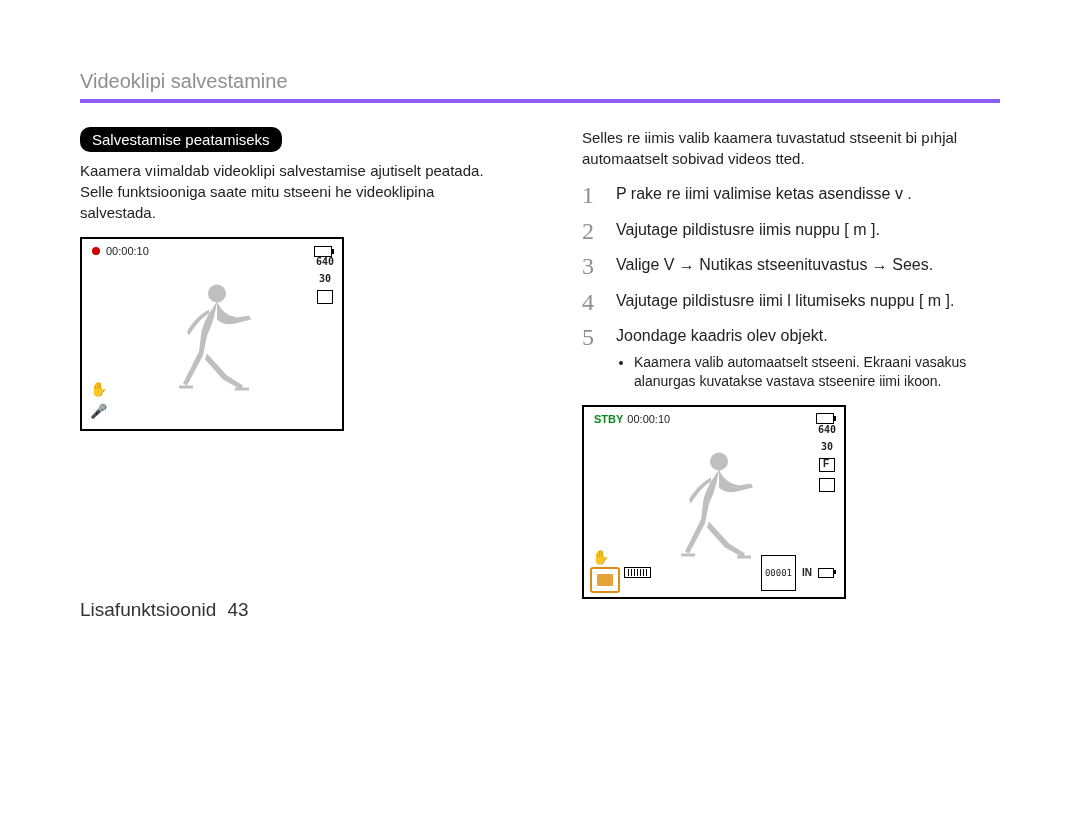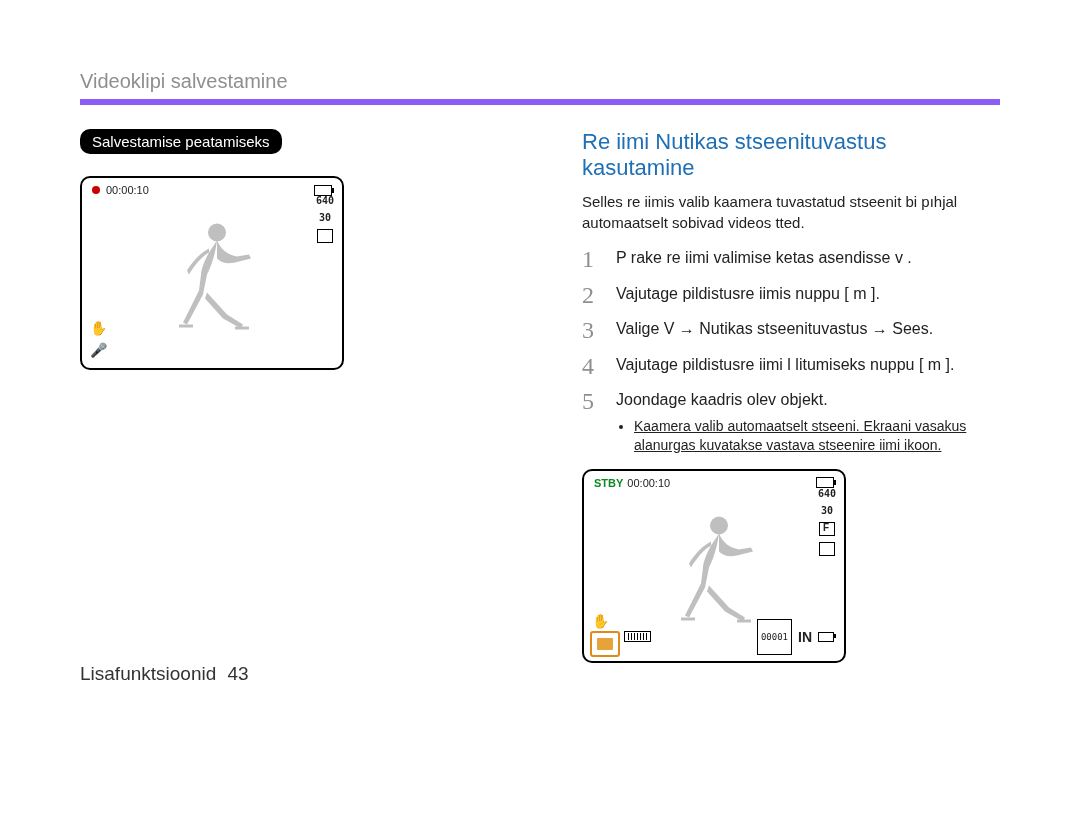--- a/index.html
+++ b/index.html
@@ -14,21 +14,21 @@
   }
   .page {
     padding: 70px 80px 30px 80px;
     box-sizing: border-box;
   }
   .page-title {
     font-size: 20px;
     color: #8f8f8f;
     font-weight: 400;
     padding-bottom: 6px;
-    border-bottom: 6px solid #8b5cf6;
+    border-bottom: 4px solid #8b5cf6;
     margin-bottom: 24px;
   }
   .cols {
     display: flex;
     gap: 84px;
   }
   .col {
     flex: 1 1 0;
   }
   .black-pill {
@@ -74,30 +74,29 @@
     color: #8f8f8f;
     font-weight: 300;
     font-family: Georgia, serif;
   }
   ul.sub {
     list-style: disc;
     padding-left: 18px;
     margin: 6px 0 0 0;
     font-size: 14px;
     color: #222;
-    text-decoration: underline;
   }
   ul.sub li { margin-bottom: 4px; }
 
   
   .screen {
     width: 260px;
     height: 190px;
     border: 2px solid #000;
-    border-radius: 10px;
+    border-radius: 0;
     background: #fff;
     position: relative;
     margin-top: 14px;
     font-family: Arial, sans-serif;
   }
   .screen .topbar {
     position: absolute;
     top: 6px;
     left: 10px;
     right: 10px;
@@ -176,41 +175,42 @@
   .orange-box .inner{
     width:16px; height:12px; background:#e6a33a; border-radius:1px;
   }
   .tick-row {
     border:1px solid #000;
     padding:1px 3px;
     display:flex; gap:2px;
   }
   .tick-row span{ width:1px; height:7px; background:#000; display:inline-block;}
   .bottom-strip .counter { margin-left:auto; border:1px solid #000; padding:12px 3px; font-family:monospace;}
-  .bottom-strip .in{ font-size:14px; font-weight:bold; }
+  .bottom-strip .in{ font-size:10px; font-weight:bold; }
   .bottom-strip .bat2{ width:14px; height:8px; border:1px solid #000; position:relative;}
   .bottom-strip .bat2::after{content:""; position:absolute; right:-3px; top:1px; width:2px; height:4px; background:#000;}
 
   .footer {
     text-align: left;
     font-size: 19px;
     color: #333;
   }
   .footer .pnum { margin-left: 6px; }
 </style>
 </head>
 <body>
 
 <div class="page">
   <div class="page-title">Videoklipi salvestamine</div>
 
   <div class="cols">
 
     <div class="col">
       <div class="black-pill">Salvestamise peatamiseks</div>
+      <p class="body-text">Kaamera vıimaldab videoklipi salvestamise ajutiselt peatada. Selle funktsiooniga saate mitu stseeni  he videoklipina salvestada.</p>
 
       <div class="screen">
         <div class="topbar">
           <span class="rec-dot"></span>
           <span>00:00:10</span>
           <span class="spacer"></span>
           <span class="battery"></span>
         </div>
         <div class="right-icons">
           <span class="badge640">640</span>
@@ -229,21 +229,20 @@
             <path d="M52 38 C45 42 38 50 32 60 L30 56 C36 46 44 38 52 34 Z"></path>
             <path d="M50 78 L70 100 L86 110 L84 114 L66 104 L48 84 Z"></path>
             <rect x="22" y="110" width="14" height="3"></rect>
             <rect x="78" y="112" width="14" height="3"></rect>
           </g>
         </svg>
       </div>
     </div>
 
     <div class="col">
-      <h2 class="blue-heading">Re iimi Nutikas stseenituvastus kasutamine</h2>
       <p class="body-text">Selles re iimis valib kaamera tuvastatud stseenit  bi pıhjal automaatselt sobivad videos tted.</p>
 
       <ol class="steps">
         <li>P  rake re iimi valimise ketas asendisse    v     .</li>
         <li>Vajutage pildistusre iimis nuppu [ m         ].</li>
         <li>Valige V     → Nutikas stseenituvastus → Sees.</li>
         <li>Vajutage pildistusre iimi l litumiseks nuppu [  m         ].</li>
         <li>
           <span>Joondage kaadris olev objekt.</span>
           <ul class="sub">

